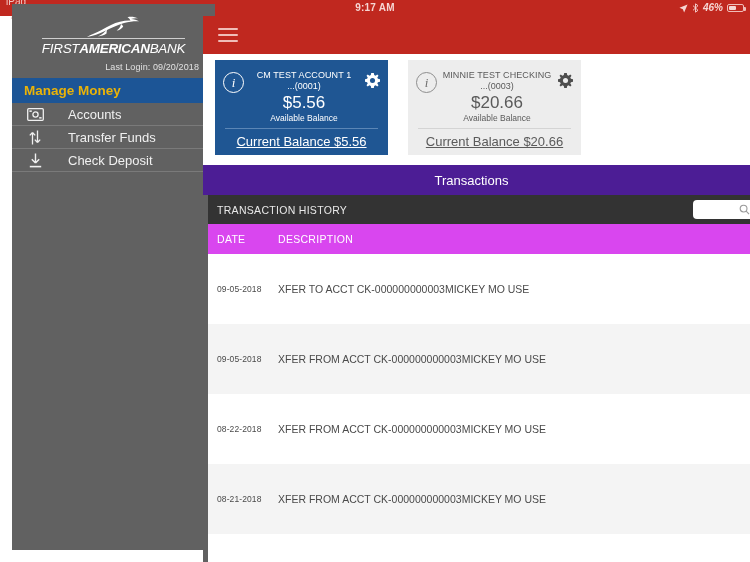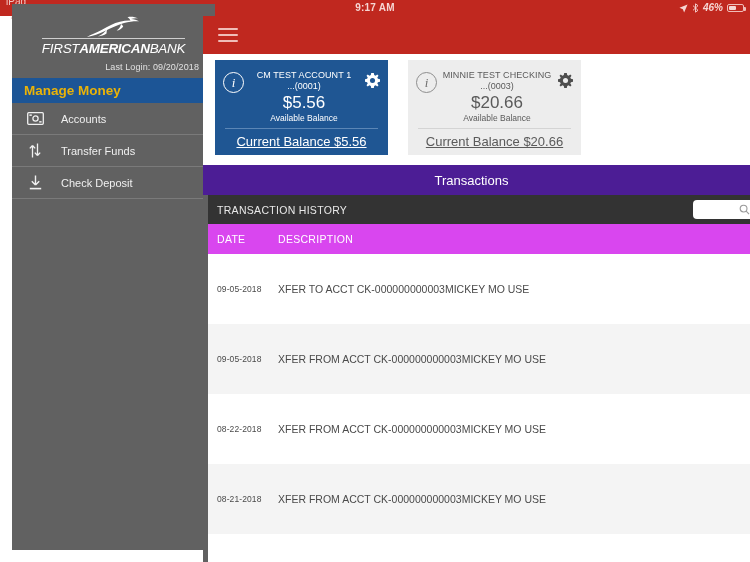--- a/index.html
+++ b/index.html
@@ -55,22 +55,22 @@
   #last-login{
     color:#e2e2e2; font-size:9px; text-align:right; padding:6px 8px 0 0;
     letter-spacing:.1px;
   }
   #manage-money{
     margin-top:6px; height:25px; background:#1c5596; color:#eab308;
     display:flex; align-items:center; padding-left:12px;
     font-size:13.5px; font-weight:bold;
   }
   .nav-item{
-    height:32px; display:flex; align-items:center; gap:17px;
-    padding-left:14px; color:#f0f0f0; font-size:11px;
+    height:23px; display:flex; align-items:center; gap:24px;
+    padding-left:14px; color:#f0f0f0; font-size:13px;
     border-bottom:1px solid #7a7a7a;
   }
   .nav-item:first-of-type{ border-top:1px solid #7a7a7a; }
   .nav-ico{ width:18px; height:18px; display:flex; align-items:center;
     justify-content:center; flex:0 0 18px; }
 
   
   #main{
     position:absolute; top:16px; left:203px; width:547px; height:546px;
     background:#ffffff;

